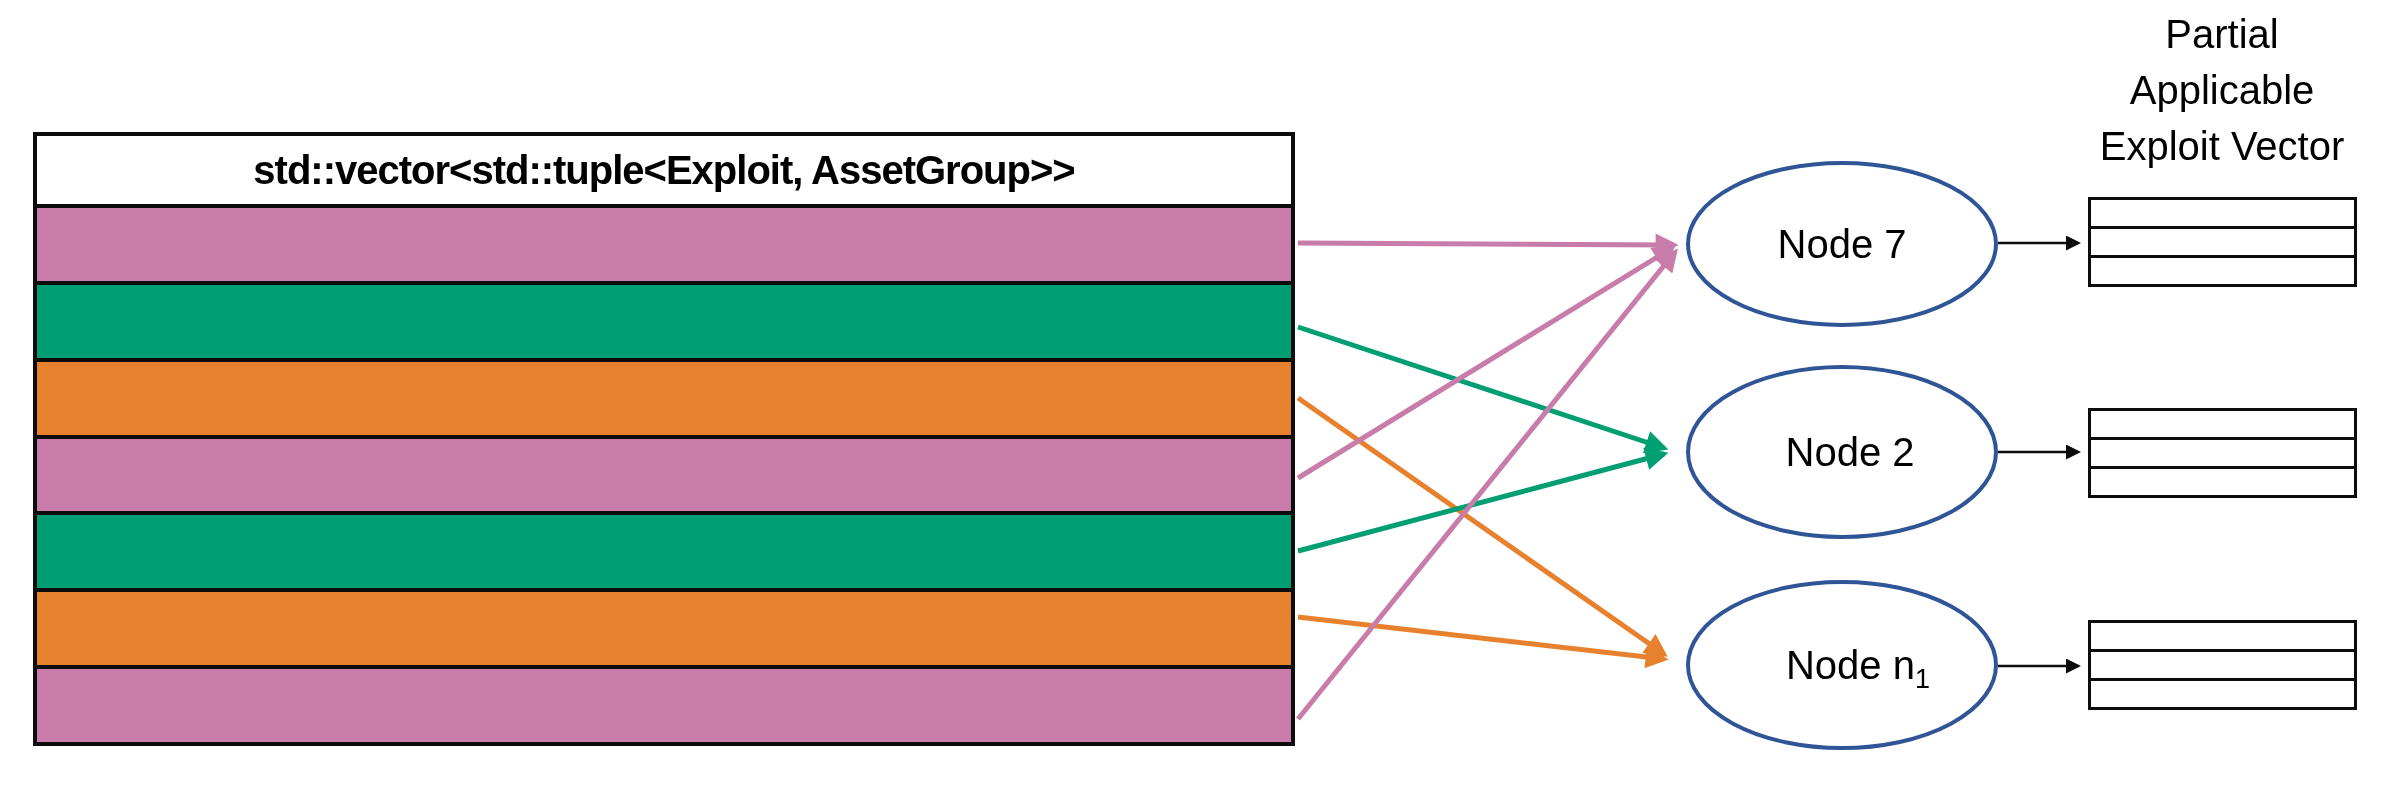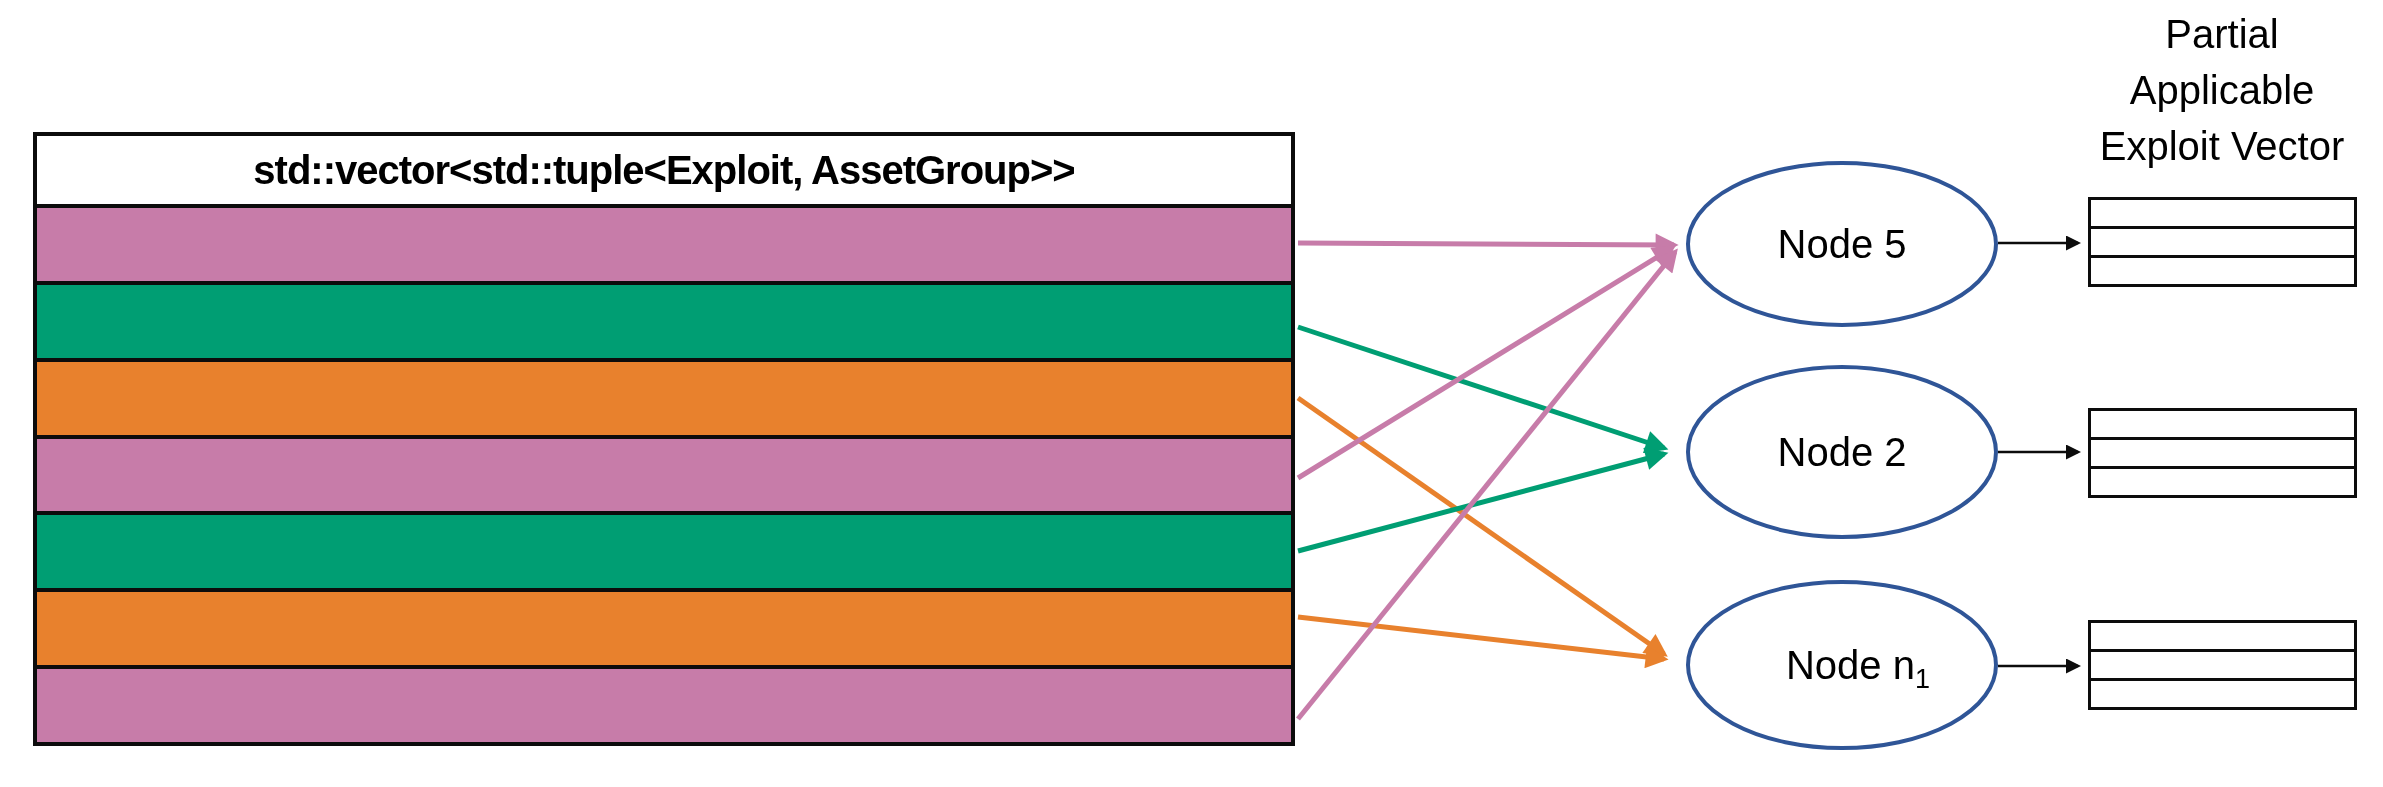--- a/index.html
+++ b/index.html
@@ -21,21 +21,21 @@
   .vt-row{flex:1 1 auto;}
   .vt-row + .vt-row{border-top:4px solid #0c0c0c;box-sizing:border-box;}
   
   .overlay{position:absolute;left:0;top:0;}
   
   .node-label{
     position:absolute;left:1687px;width:310px;height:60px;line-height:60px;
     text-align:center;font-size:40px;white-space:nowrap;
   }
   .node-label sub{font-size:27px;line-height:0;vertical-align:-9px;}
-  .nl-1{top:214px;} .nl-2{top:422px;} .nl-3{top:635px;margin-left:16px;}
+  .nl-1{top:214px;} .nl-2{top:422px;padding-left:8px;} .nl-3{top:635px;margin-left:16px;}
   
   .mini-table{
     position:absolute;left:2088px;width:269px;height:90px;
     border:3px solid #0c0c0c;box-sizing:border-box;background:#fff;
     display:flex;flex-direction:column;
   }
   .mt-1{top:197px;} .mt-2{top:408px;} .mt-3{top:620px;}
   .mini-row{flex:1 1 auto;}
   .mini-row + .mini-row{border-top:3px solid #0c0c0c;box-sizing:border-box;}
   
@@ -87,21 +87,21 @@
     <line x1="1298" y1="551" x2="1664" y2="454" stroke-width="5" marker-end="url(#mk-green)" stroke="#009E73"></line>
     <line x1="1298" y1="617" x2="1664" y2="659" stroke-width="5" marker-end="url(#mk-orange)" stroke="#E8812D"></line>
     <line x1="1298" y1="719" x2="1675" y2="252" stroke-width="5" marker-end="url(#mk-pink)" stroke="#C77CA9"></line>
 
     <line x1="1998" y1="243" x2="2078" y2="243" stroke="#0c0c0c" stroke-width="2.5" marker-end="url(#mk-black)"></line>
     <line x1="1998" y1="452" x2="2078" y2="452" stroke="#0c0c0c" stroke-width="2.5" marker-end="url(#mk-black)"></line>
     <line x1="1998" y1="666" x2="2078" y2="666" stroke="#0c0c0c" stroke-width="2.5" marker-end="url(#mk-black)"></line>
   </svg>
 
   <div class="node-label nl-1">
-    <span>Node 5</span><sub></sub>
+    <span>Node 7</span><sub></sub>
   </div>
   <div class="node-label nl-2">
     <span>Node 2</span><sub></sub>
   </div>
   <div class="node-label nl-3">
     <span>Node n</span><sub>1</sub>
   </div>
 
   <div class="pv-title">
     <div>Partial</div>

